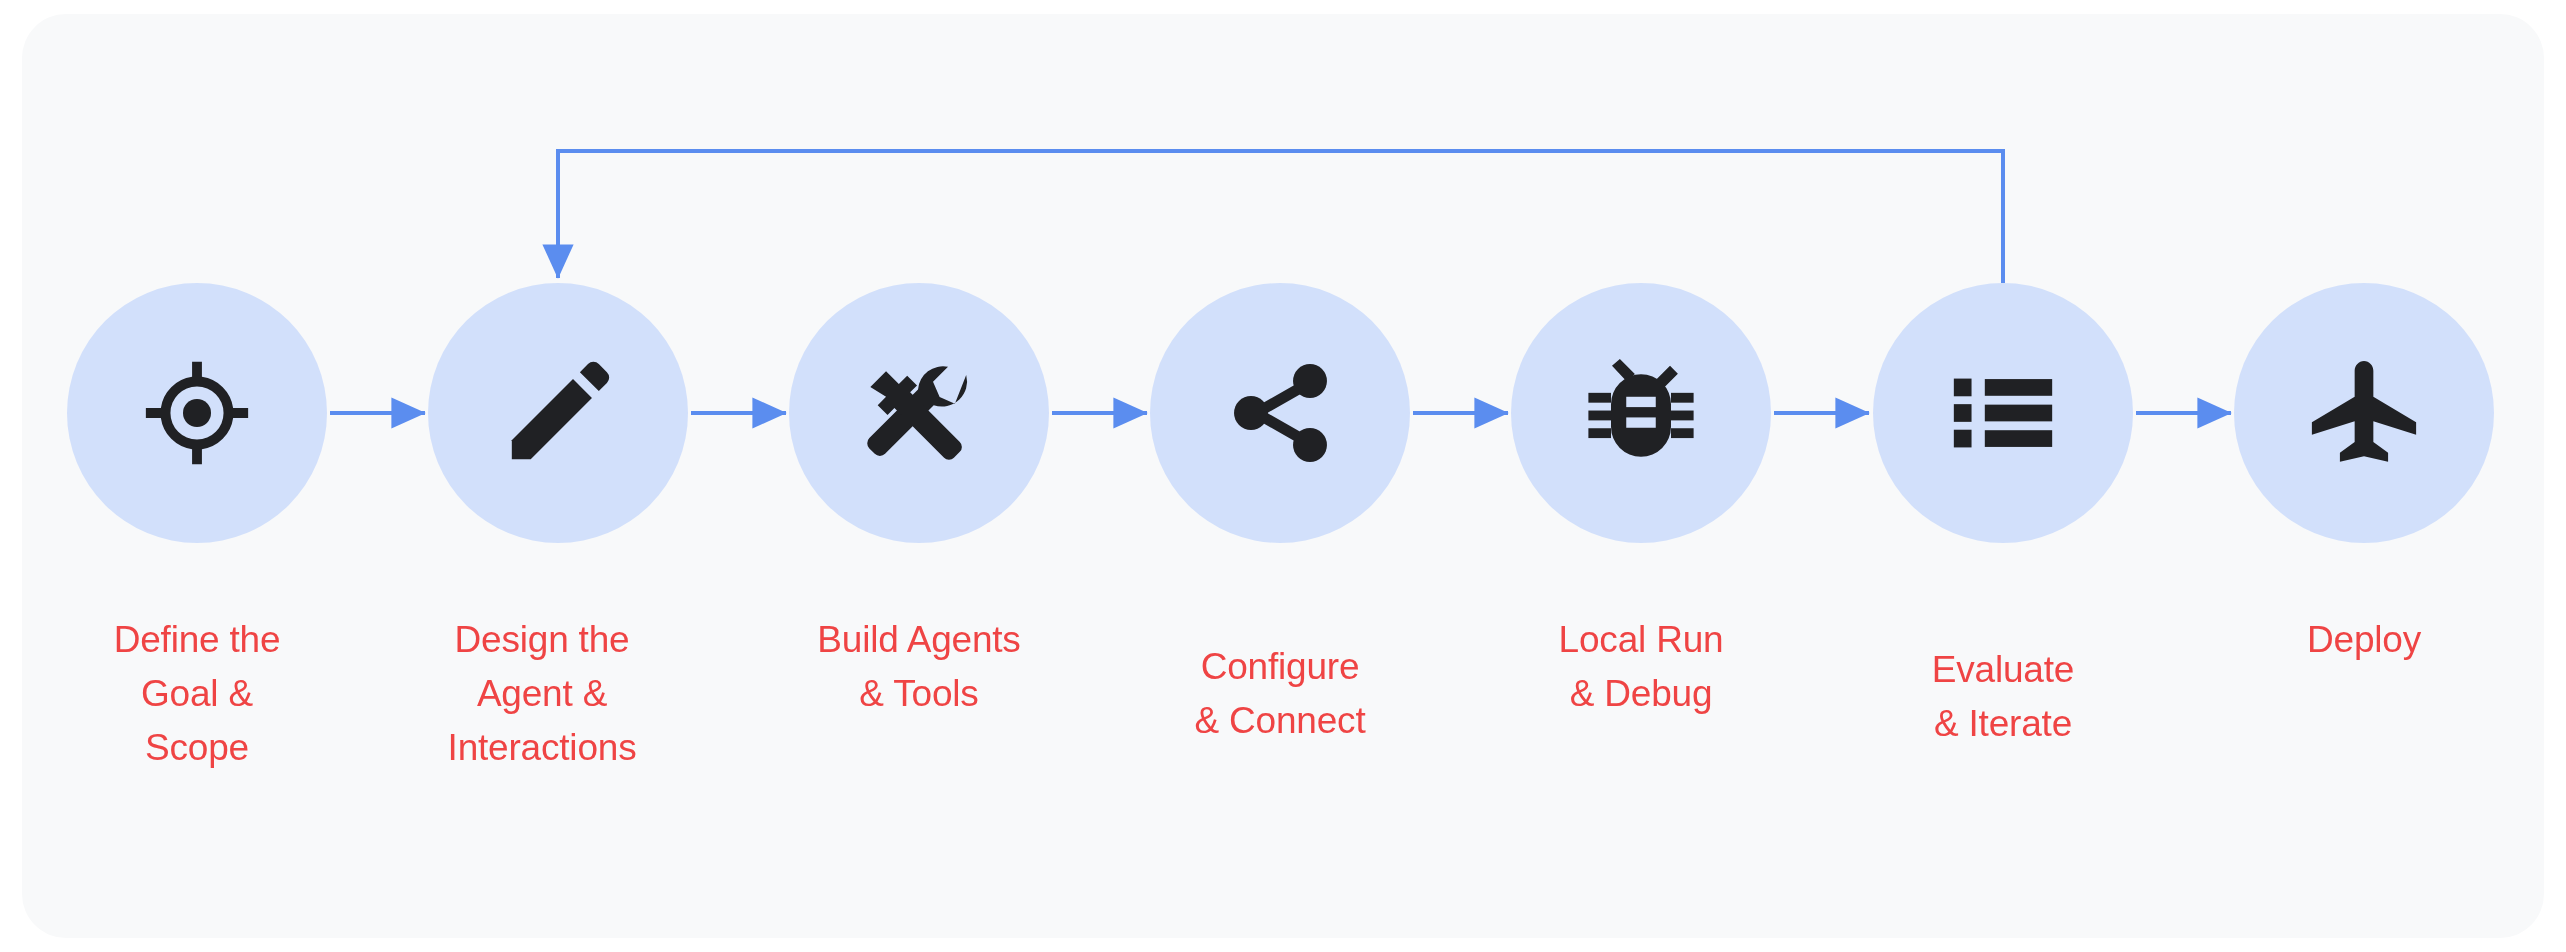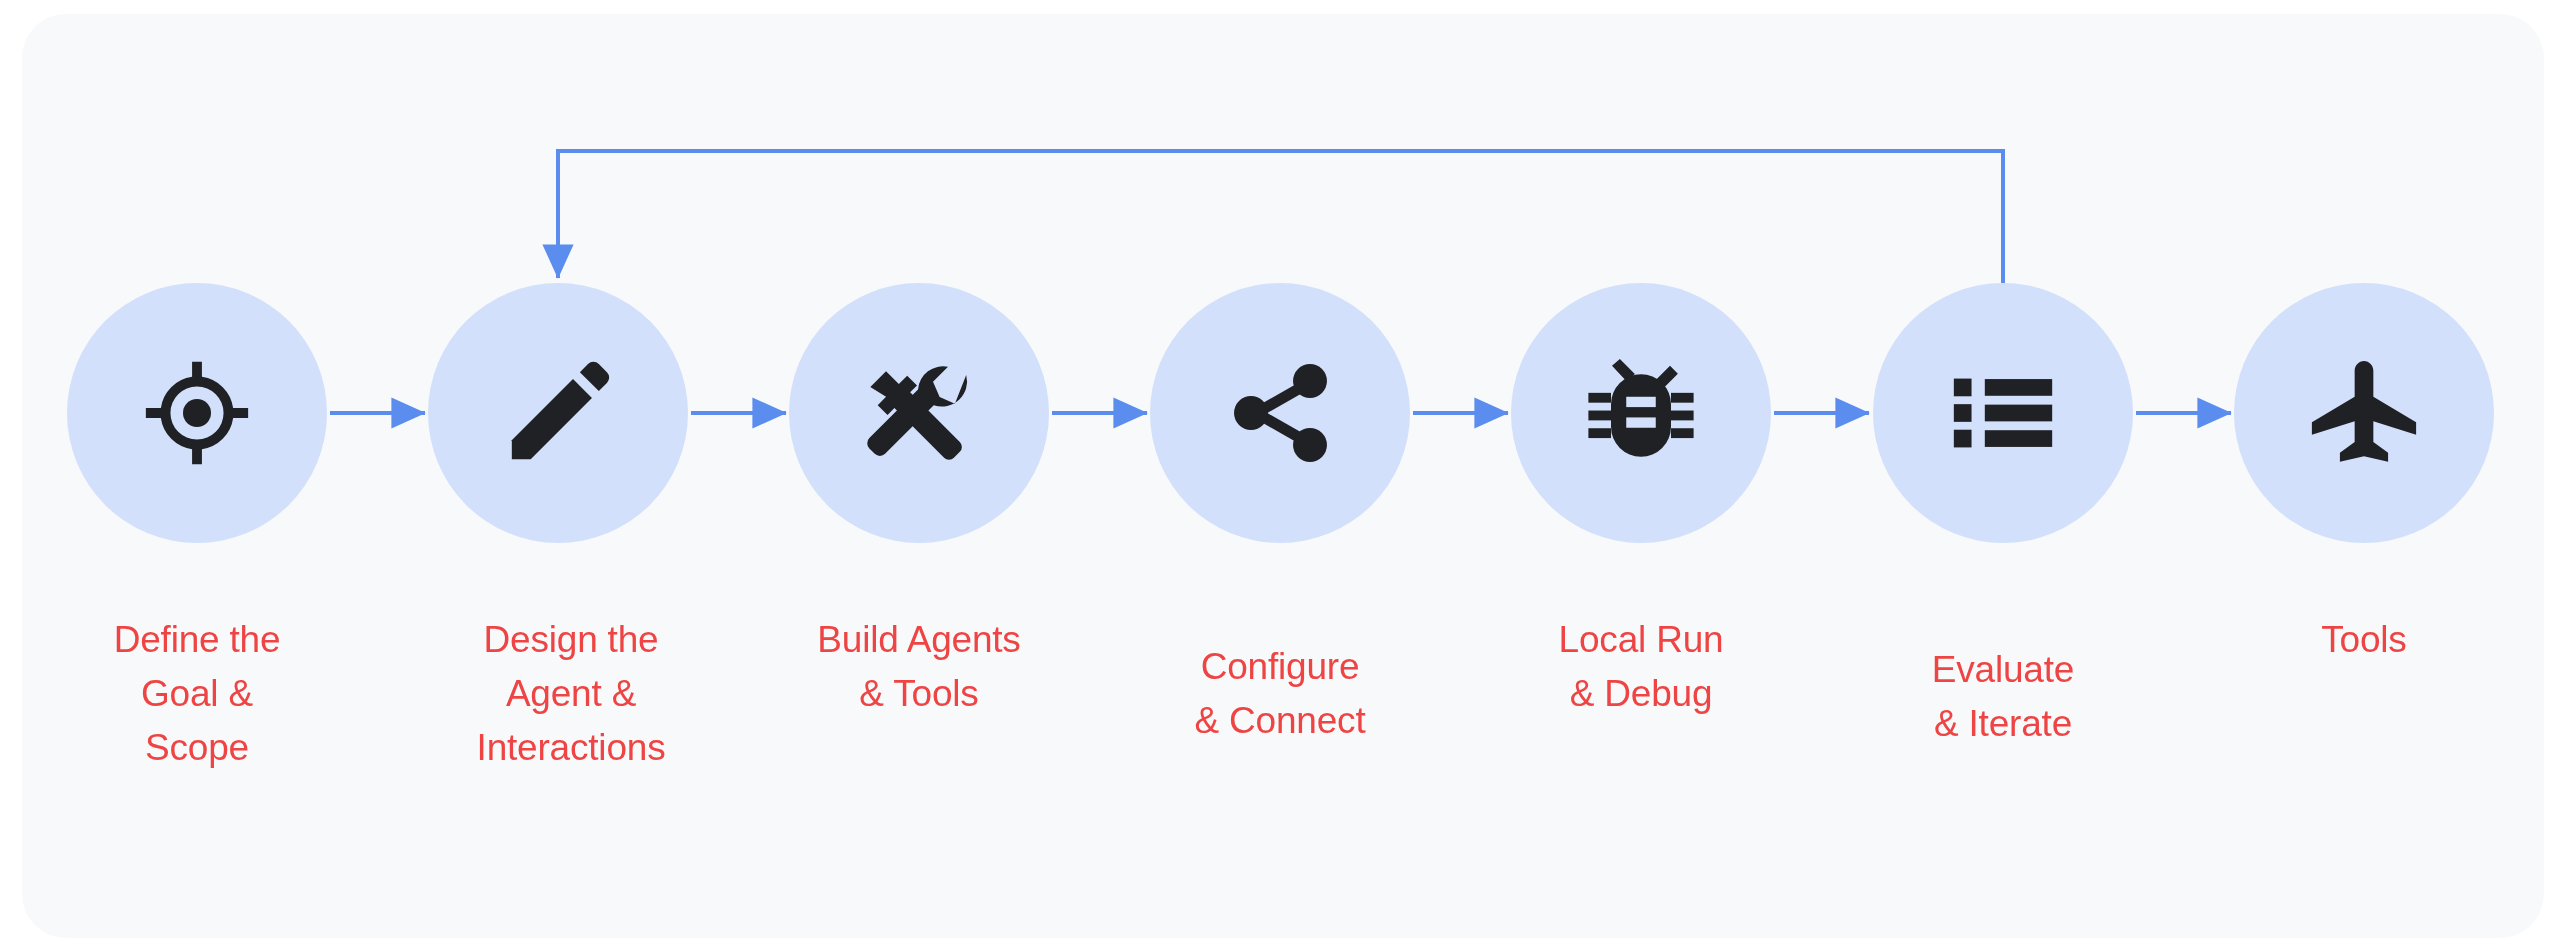--- a/index.html
+++ b/index.html
@@ -144,27 +144,27 @@
 
     <g id="loop-layer">
         <path d="M2003,283 L2003,151 L558,151 L558,278" fill="none" stroke="#5b8def" stroke-width="4" marker-end="url(#arrowhead-down)"></path>
       </g>
   </svg>
 
   <div id="labels-layer">
       <div class="step-label" style="left: 32px; top: 613px; width: 330px;">Define the
 Goal &amp;
 Scope</div>
-      <div class="step-label" style="left: 406px; top: 613px; width: 330px;">Design the
+      <div class="step-label" style="left: 377px; top: 613px; width: 330px;">Design the
 Agent &amp;
 Interactions</div>
       <div class="step-label" style="left: 754px; top: 613px; width: 330px;">Build Agents
 &amp; Tools</div>
       <div class="step-label" style="left: 1115px; top: 640px; width: 330px;">Configure
 &amp; Connect</div>
       <div class="step-label" style="left: 1476px; top: 613px; width: 330px; text-align: center;">Local Run
 &amp; Debug</div>
       <div class="step-label" style="left: 1838px; top: 643px; width: 330px;">Evaluate
 &amp; Iterate</div>
-      <div class="step-label" style="left: 2199px; top: 613px; width: 330px;">Tools</div>
+      <div class="step-label" style="left: 2199px; top: 613px; width: 330px;">Deploy</div>
     </div>
 
 </div>
 
 </body></html>

